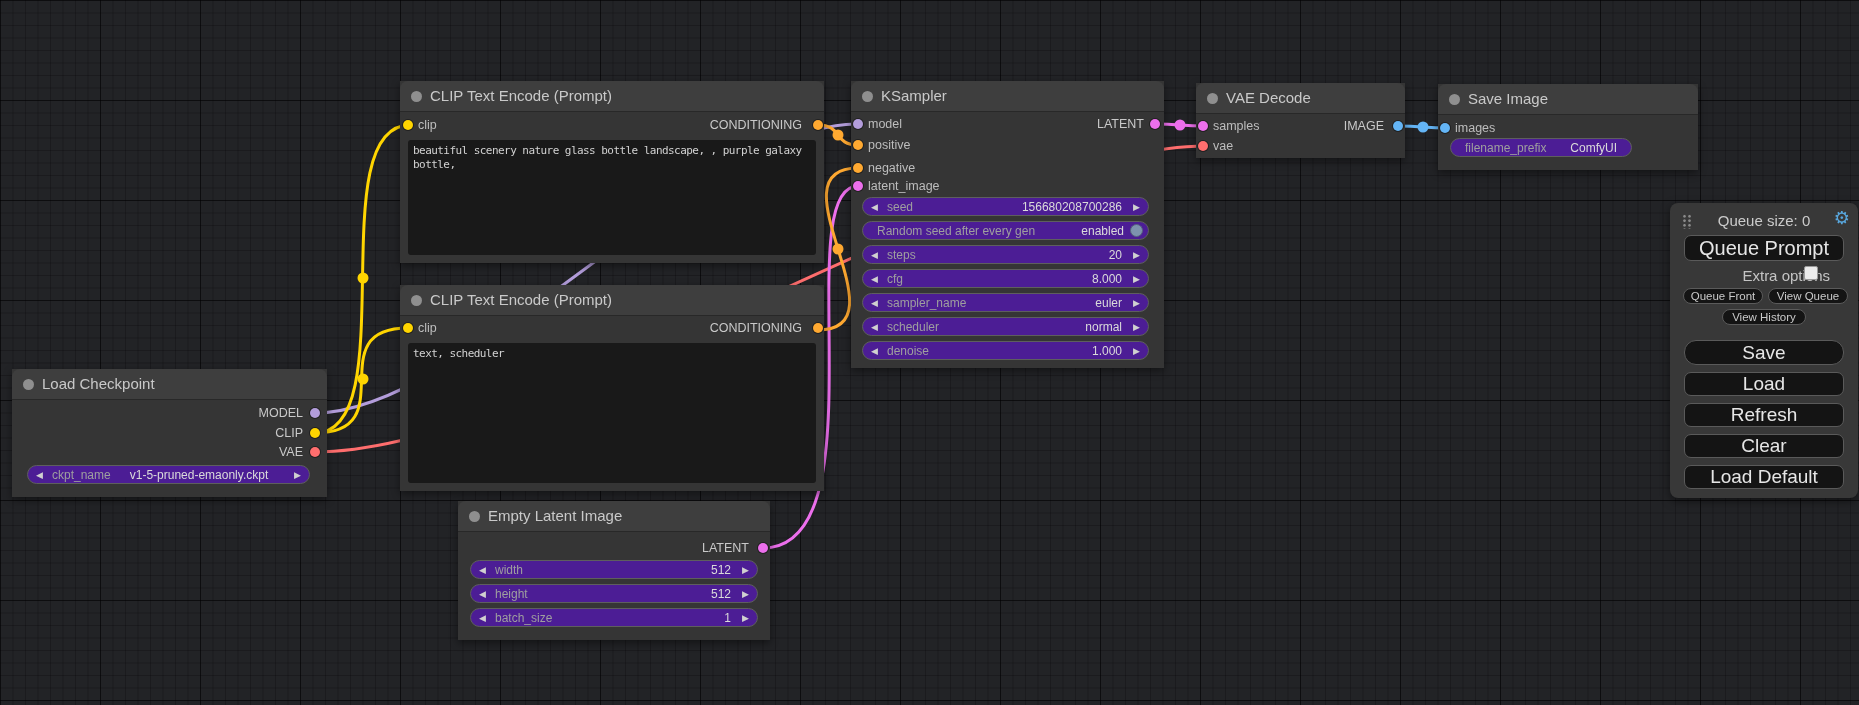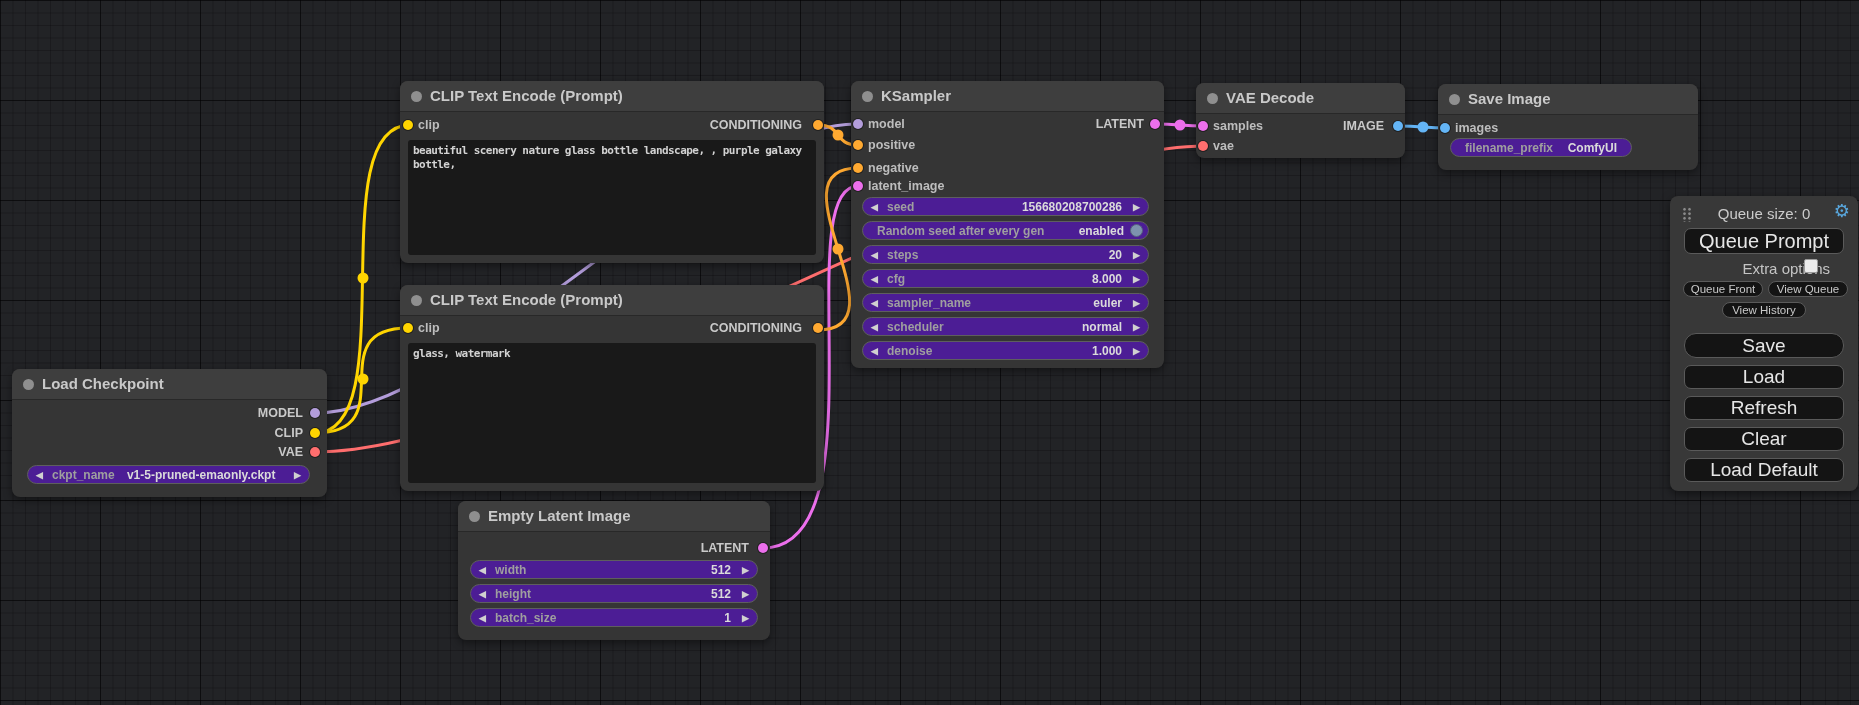--- a/index.html
+++ b/index.html
@@ -6,22 +6,22 @@
   .canvas{position:relative;width:1859px;height:705px;overflow:hidden;
     background-color:#222326;
     background-image:
       linear-gradient(rgba(0,0,0,.5) 1px, transparent 1px),
       linear-gradient(90deg, rgba(0,0,0,.5) 1px, transparent 1px),
       linear-gradient(rgba(0,0,0,.22) 1px, transparent 1px),
       linear-gradient(90deg, rgba(0,0,0,.22) 1px, transparent 1px);
     background-size:100px 100px,100px 100px,12.5px 12.5px,12.5px 12.5px;
     font-family:"Liberation Sans",sans-serif;}
   svg.wires{position:absolute;left:0;top:0;z-index:1;pointer-events:none;}
-  .node{position:absolute;z-index:2;background:#353535;border-radius:8px;
-    box-shadow:0 3px 8px rgba(0,0,0,.45);color:#c8c8c8;font-weight:bold;}
+  .node{position:absolute;z-index:2;background:#353535;border-radius:0;
+    box-shadow:0 3px 8px rgba(0,0,0,.45);color:#c8c8c8;}
   .ntitle{position:absolute;left:0;top:0;right:0;height:30px;background:#3e3e3e;
     border-radius:8px 8px 0 0;border-bottom:1px solid rgba(0,0,0,.35);}
   .ntitle .tdot{position:absolute;left:11px;top:10px;width:11px;height:11px;border-radius:50%;background:#8f8f8f;}
   .ntitle .ttext{position:absolute;left:30px;top:6px;font-size:15px;color:#c9c9c9;white-space:nowrap;}
   .port{position:absolute;width:10px;height:10px;border-radius:50%;box-shadow:0 0 0 1px rgba(0,0,0,.4);}
   .plabel{position:absolute;font-size:12.5px;color:#bdbdbd;white-space:nowrap;}
   .plabel.out{color:#c9c9c9;}
   .textarea{position:absolute;background:#191919;border-radius:3px;color:#d2d2d2;
     font-family:"DejaVu Sans Mono",monospace;font-size:11px;letter-spacing:-0.55px;
     line-height:14px;padding:4px 5px;overflow:hidden;white-space:pre-wrap;word-break:break-word;}
@@ -115,21 +115,21 @@
 
   <div class="node" style="left:400px;top:285px;width:424px;height:206px;">
     <div class="ntitle">
       <span class="tdot" style="background: rgb(143, 143, 143);"></span>
       <span class="ttext">CLIP Text Encode (Prompt)</span>
     </div>
     <span class="port" style="left: 3px; top: 38px; background: rgb(255, 213, 0);"></span>
     <span class="plabel" style="left:18px;top:36px;">clip</span>
     <span class="plabel out" style="right:22px;top:36px;">CONDITIONING</span>
     <span class="port" style="right: 1px; top: 38px; background: rgb(255, 169, 49);"></span>
-    <div class="textarea" style="left:8px;top:58px;width:398px;height:132px;">glass, watermark</div>
+    <div class="textarea" style="left:8px;top:58px;width:398px;height:132px;">text, scheduler</div>
   </div>
 
   <div class="node" style="left:458px;top:501px;width:312px;height:139px;">
     <div class="ntitle">
       <span class="tdot" style="background: rgb(143, 143, 143);"></span>
       <span class="ttext">Empty Latent Image</span>
     </div>
     <span class="plabel out" style="right:21px;top:40px;">LATENT</span>
     <span class="port" style="right: 2px; top: 42px; background: rgb(236, 111, 236);"></span>
     <div class="pill" style="left:12px;top:59px;width:288px;">
@@ -230,21 +230,21 @@
       <span class="ttext">Save Image</span>
     </div>
     <span class="port" style="left: 2px; top: 39px; background: rgb(100, 181, 246);"></span>
     <span class="plabel" style="left:17px;top:37px;">images</span>
     <div class="pill" style="left:12px;top:54px;width:182px;">
       <span class="wlabel noarrow">filename_prefix</span>
       <span class="wvalue noarrow">ComfyUI</span>
     </div>
   </div>
 
-  <div class="qpanel" style="left:1670px;top:196px;width:188px;height:295px;">
+  <div class="qpanel" style="left:1670px;top:203px;width:188px;height:295px;">
     <span class="drag-dots"></span>
     <div class="qsize">Queue size: 0</div>
     <span class="gear" style="color: rgb(88, 166, 220);">⚙</span>
     <div class="qbtn big" style="left:14px;top:32px;width:160px;height:26px;line-height:25px;font-size:20px;">Queue Prompt</div>
     <span class="extra">Extra options</span>
     <span class="checkbox"></span>
     <div class="qbtn small" style="left:13px;top:85px;width:80px;height:16px;">Queue Front</div>
     <div class="qbtn small" style="left:98px;top:85px;width:80px;height:16px;">View Queue</div>
     <div class="qbtn small" style="left:52px;top:106px;width:84px;height:16px;">View History</div>
     <div class="qbtn big" style="left:14px;top:137px;width:160px;height:25px;line-height:24px;border-radius:12px;">Save</div>

